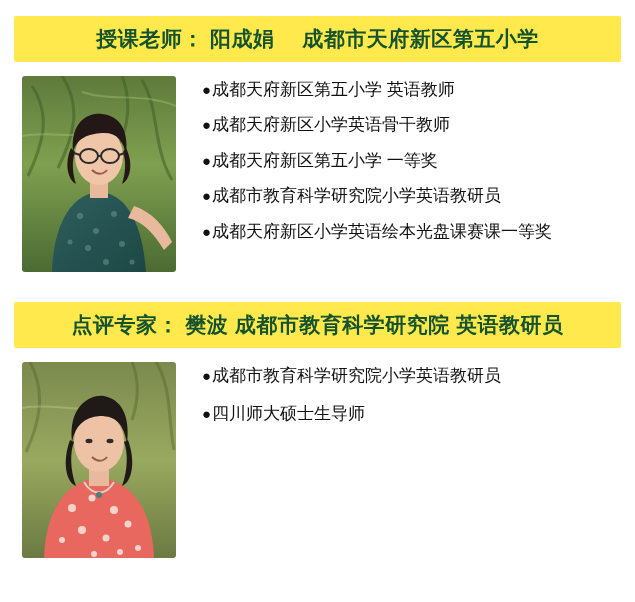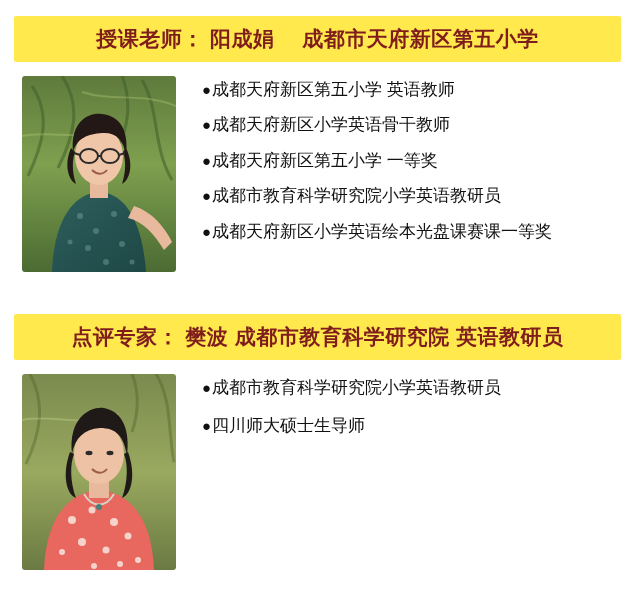--- a/index.html
+++ b/index.html
@@ -24,21 +24,21 @@
     margin: 0 14px;
     height: 46px;
     display: flex;
     align-items: center;
     justify-content: center;
     border-radius: 2px;
   }
   .banner-text {
     font-size: 21px;
     font-weight: bold;
-    color: #7f1d1d;
+    color: #14532d;
     letter-spacing: 0.5px;
     white-space: nowrap;
   }
   .section {
     display: flex;
     align-items: flex-start;
   }
   .photo {
     width: 154px;
     height: 196px;
@@ -71,21 +71,21 @@
   .bullet .dot {
     font-size: 15px;
     line-height: 1.3;
     margin-right: 1px;
   }
   .bullet .btext {
     font-weight: normal;
   }
   .spacer-1 { height: 24px; }
   .spacer-2 { height: 16px; }
-  .banner2-wrap { margin-top: 18px; }
+  .banner2-wrap { margin-top: 6px; }
   .bullets-2 .bullet { margin-bottom: 18px; }
 </style>
 </head>
 <body>
 
 <div class="page">
 
   <div class="spacer-2"></div>
 
   <div class="banner">

